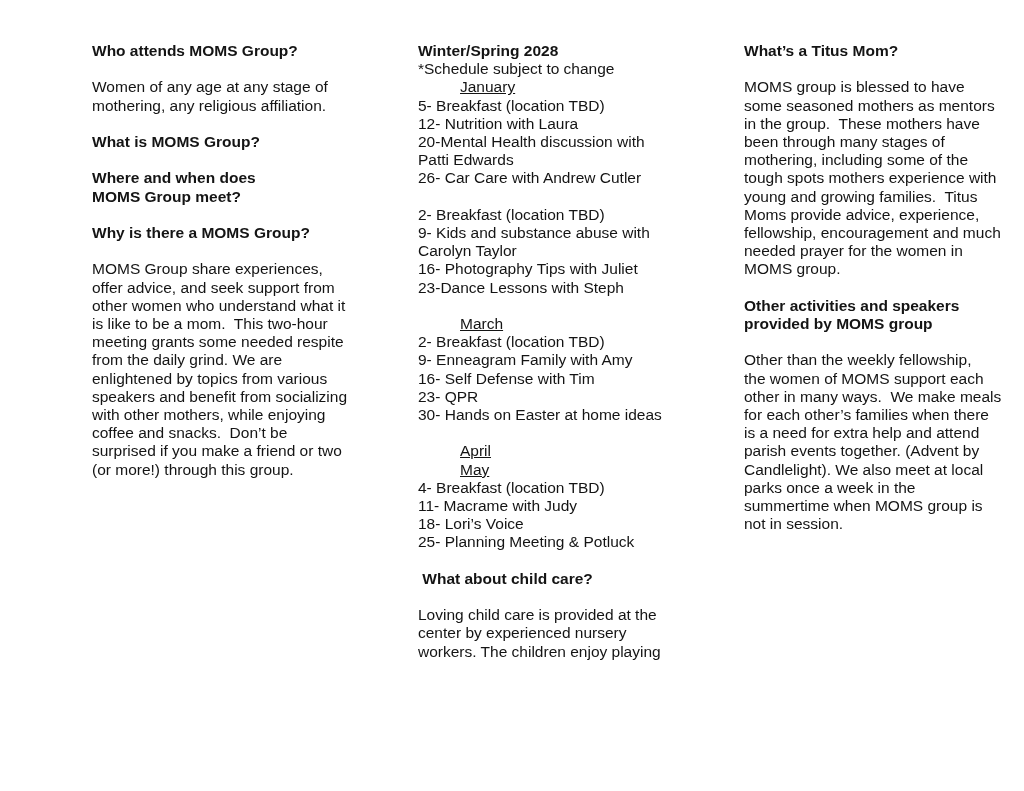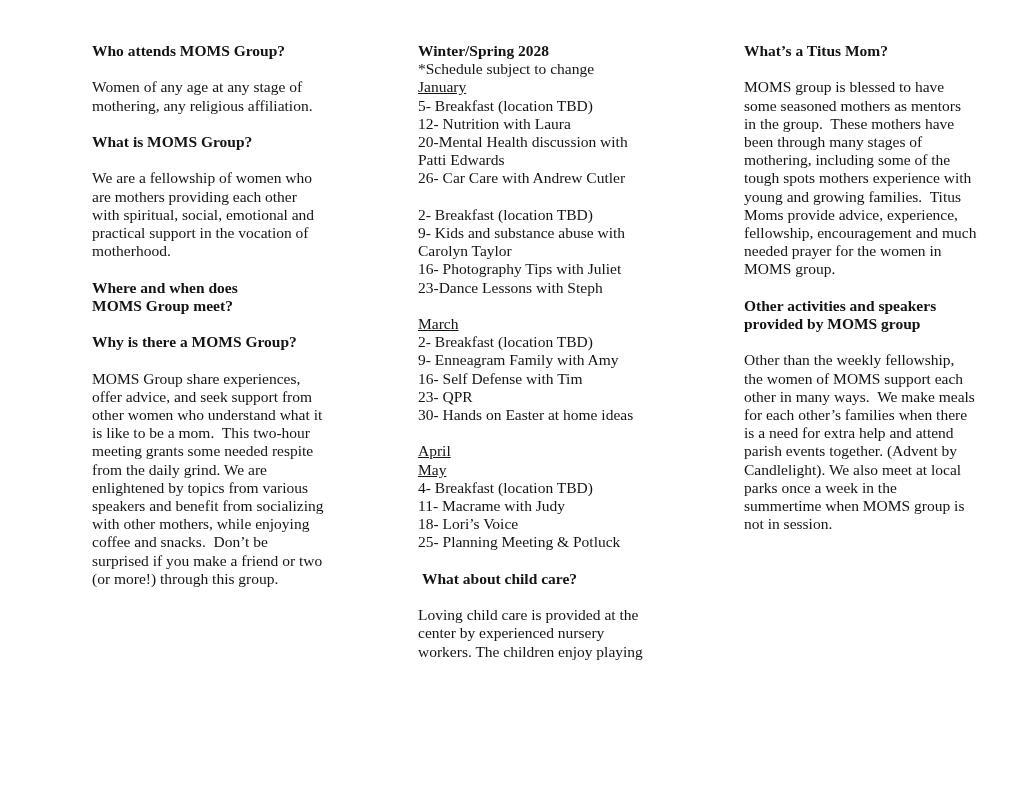--- a/index.html
+++ b/index.html
@@ -5,59 +5,54 @@
   html, body {
     margin: 0;
     padding: 0;
     background: #ffffff;
   }
   .page {
     position: relative;
     width: 1024px;
     height: 791px;
     background: #ffffff;
-    font-family: Liberation Serif, serif;
+    font-family: Liberation Sans, sans-serif;
     font-size: 15.5px;
     line-height: 18.2px;
     color: #141414;
     overflow: hidden;
   }
   .col {
     position: absolute;
     top: 42px;
   }
   .col-1 { left: 92px;  width: 302px; }
   .col-2 { left: 418px; width: 302px; }
   .col-3 { left: 744px; width: 278px; }
 
   .blk {
     white-space: pre-wrap;
     margin: 0 0 18.2px 0;
   }
   .h { font-weight: bold; }
-  .month { text-decoration: underline; }
+  .month { text-decoration: underline; margin-left: 42px; }
   .tight { margin-bottom: 0; }
   .gap2 { margin-bottom: 36.4px; }
   .last { margin-bottom: 0; margin-top: 8px; }
 </style>
 </head>
 <body>
 
 <div class="page">
 
   <div class="col col-1">
     <div class="blk h">Who attends MOMS Group?</div>
     <div class="blk">Women of any age at any stage of
 mothering, any religious affiliation.</div>
     <div class="blk h">What is MOMS Group?</div>
-    <div class="blk">We are a fellowship of women who
-are mothers providing each other
-with spiritual, social, emotional and
-practical support in the vocation of
-motherhood.</div>
     <div class="blk h">Where and when does
 MOMS Group meet?</div>
     <div class="blk h">Why is there a MOMS Group?</div>
     <div class="blk last">MOMS Group share experiences,
 offer advice, and seek support from
 other women who understand what it
 is like to be a mom.  This two-hour
 meeting grants some needed respite
 from the daily grind. We are
 enlightened by topics from various

